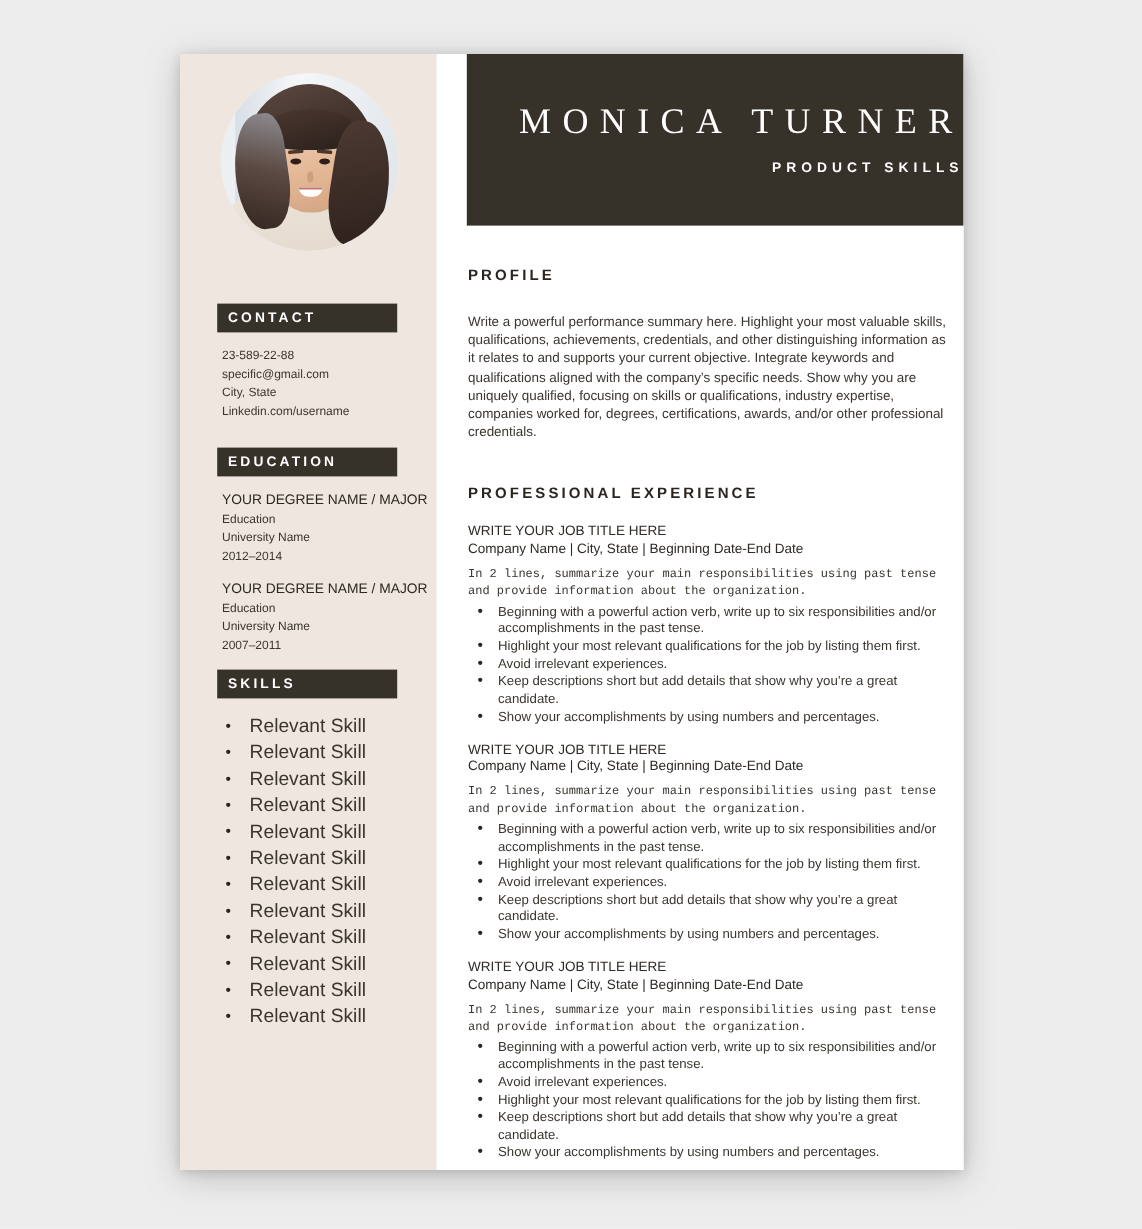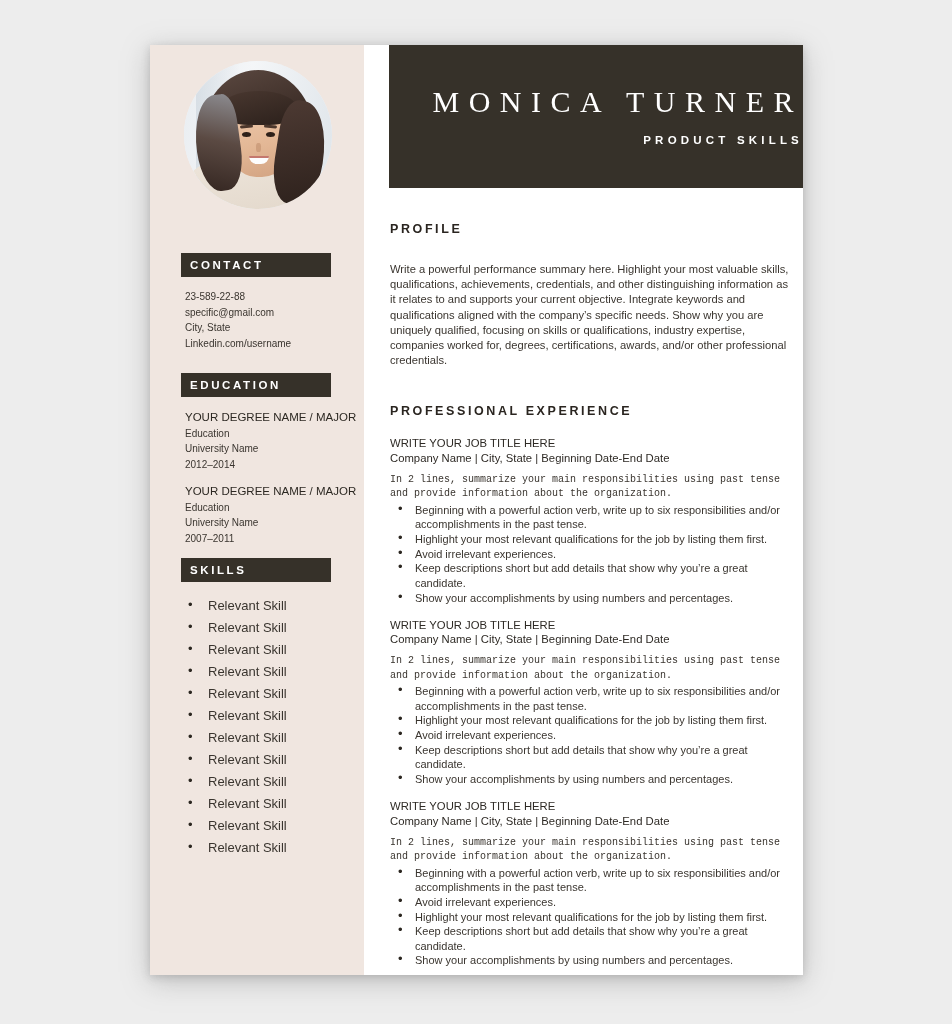--- a/index.html
+++ b/index.html
@@ -186,21 +186,21 @@
 
   .edu-entry { margin-bottom: 12px; }
   .edu-title {
     font-size: 11.5px;
     line-height: 15.5px;
     color: #2c2822;
   }
 
   .skill-list { margin: 0; padding: 0; list-style: none; }
   .skill-item {
-    font-size: 13px;
+    font-size: 16px;
     line-height: 14px;
     color: #3a352f;
     position: relative;
     padding-left: 23px;
     height: 22px;
   }
   .skill-item:before {
     content: "\2022";
     position: absolute;
     left: 3px;

